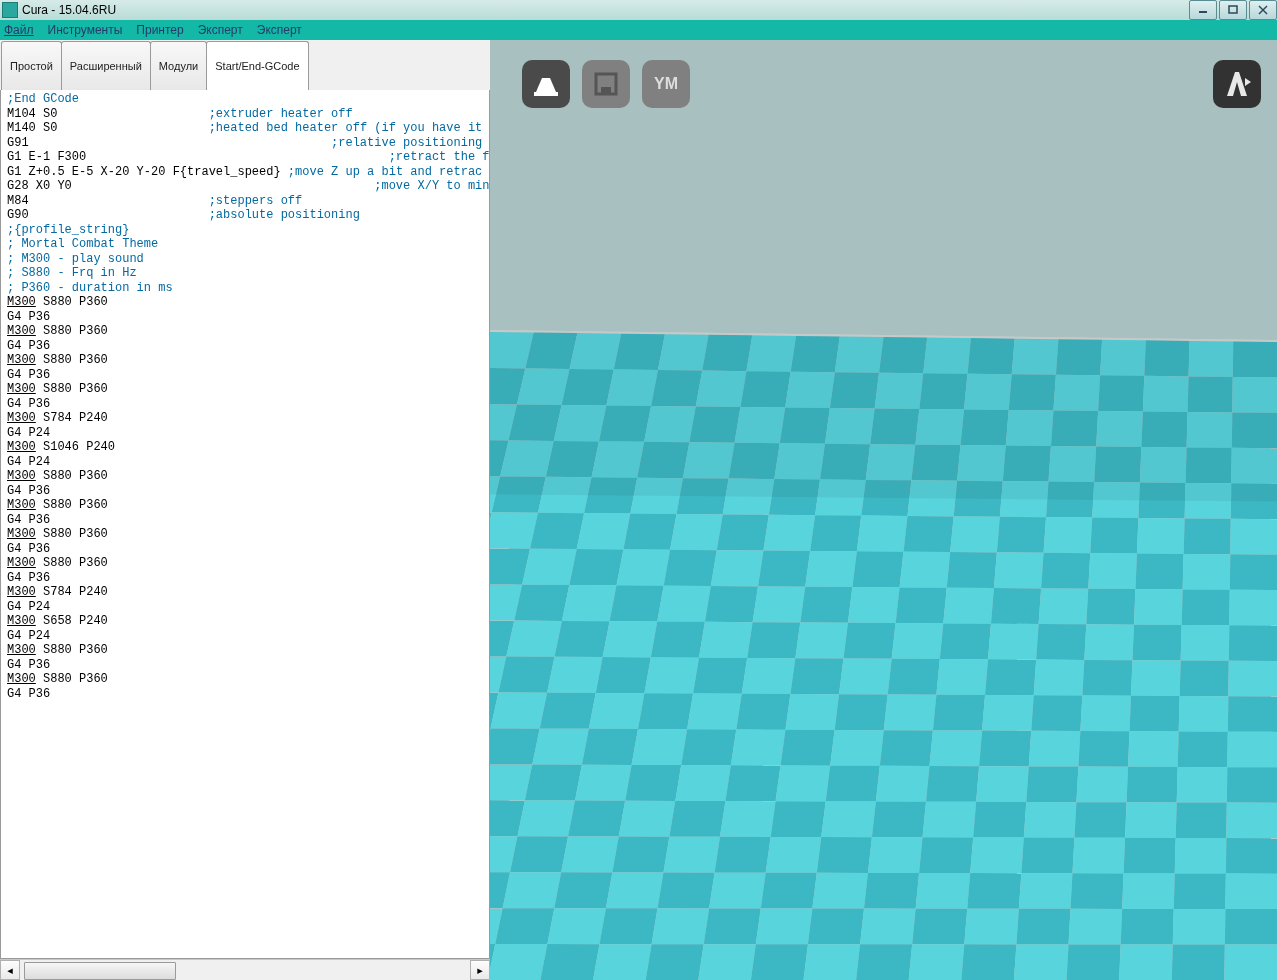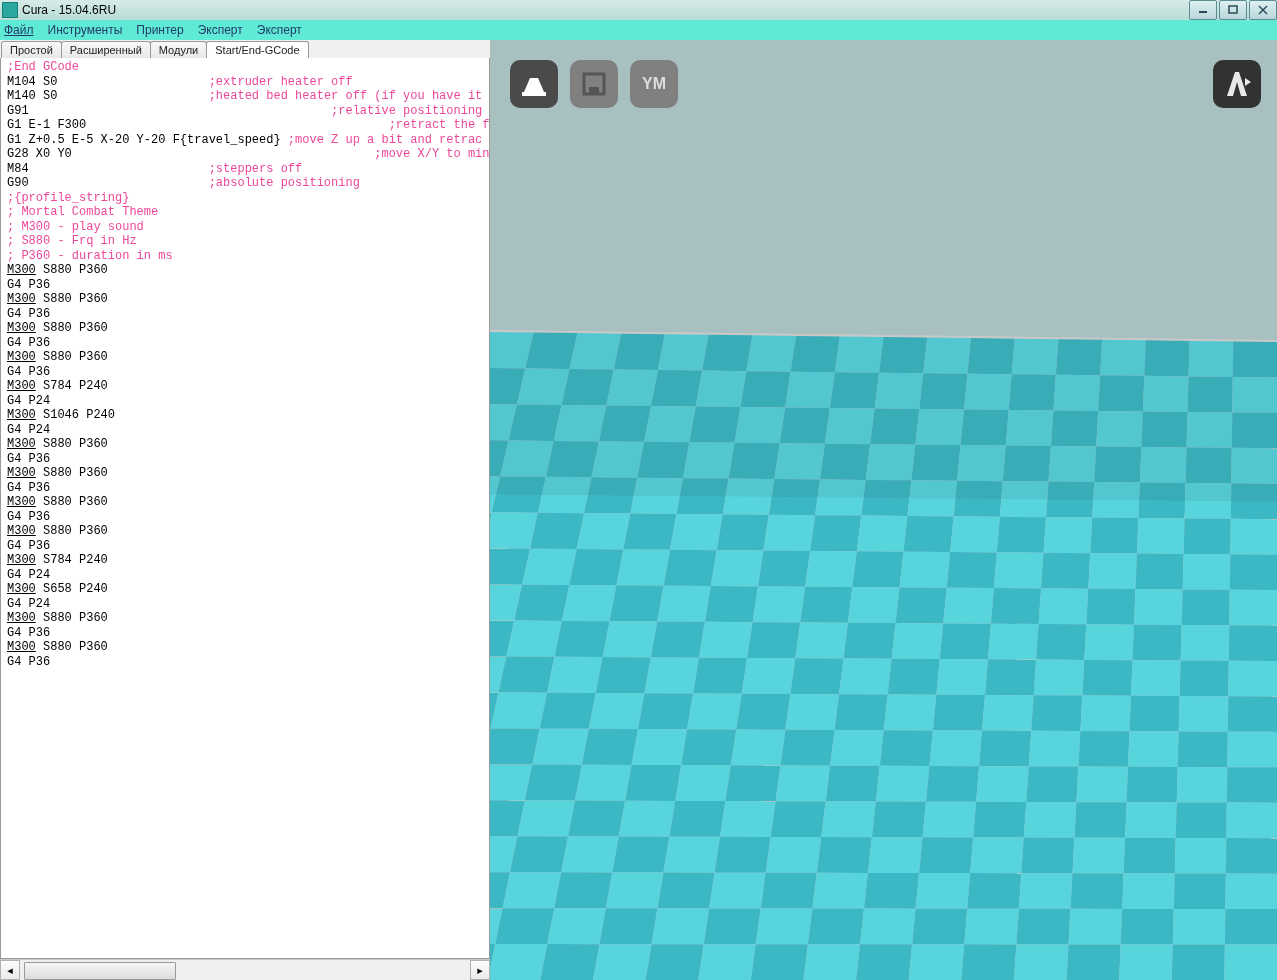--- a/index.html
+++ b/index.html
@@ -5,49 +5,49 @@
   html,body{margin:0;padding:0;font-family:"Segoe UI",Tahoma,sans-serif;font-size:11px;color:#000;background:#fff;}
   body{width:1277px;height:980px;position:relative;overflow:hidden;}
   
   .titlebar{height:20px;background:linear-gradient(#d6ebe8,#b9dcd6);display:flex;align-items:center;padding:0 2px;position:relative;}
   .titlebar .app-icon{width:14px;height:14px;background:#2aa8a0;border:1px solid #1a7c78;margin-right:4px;}
   .titlebar .title-text{flex:0 0 auto;font-size:12px;}
   .win-buttons{position:absolute;right:0;top:0;display:flex;}
   .win-btn{width:26px;height:18px;margin-left:2px;border:1px solid #5a8c94;border-radius:2px;background:linear-gradient(#dfeff0,#b8d7da);display:flex;align-items:center;justify-content:center;}
   .win-btn svg{display:block;}
   
-  .menubar{height:20px;background:#5eead4;display:flex;align-items:center;padding:0 4px;border-bottom:1px solid #ddd;text-align:center;}
+  .menubar{height:20px;background:#14b8a6;display:flex;align-items:center;padding:0 4px;border-bottom:1px solid #ddd;text-align:center;}
   .menubar span{margin-right:14px;font-size:12px;color:#243c6a;}
   .menubar span u{text-decoration:underline;}
   
   .content{position:absolute;top:40px;left:0;right:0;bottom:0;display:flex;}
   .left-pane{width:490px;display:flex;flex-direction:column;background:#f0f0f0;}
   
   .tabs{display:flex;padding-top:1px;padding-left:1px;}
-  .tab{border:1px solid #9a9a9a;border-bottom:none;padding:2px 8px;background:linear-gradient(#f8f8f8,#e8e8e8);margin-right:-1px;border-radius:3px 3px 0 0;font-size:11px;color:#222;position:relative;}
+  .tab{border:1px solid #9a9a9a;border-bottom:none;padding:18px 8px;background:linear-gradient(#f8f8f8,#e8e8e8);margin-right:-1px;border-radius:3px 3px 0 0;font-size:11px;color:#222;position:relative;}
   .tab.active{background:#fff;z-index:2;}
   
   .filelist{border:1px solid #9a9a9a;background:#fff;height:250px;margin-top:-1px;overflow:auto;}
   .filelist .item{padding:0 4px;line-height:14px;font-size:11px;}
   .filelist .item.selected{background:#1e74ff;color:#fff;}
   
   .codebox{flex:1;border:1px solid #9a9a9a;border-top:none;background:#fff;position:relative;overflow:hidden;}
   .codebox-inner{position:absolute;inset:0;overflow:auto;padding:2px 6px;font-family:Consolas,"Courier New",monospace;font-size:12px;line-height:14.5px;white-space:pre;}
   .cmd{color:#000;}
-  .comment{color:#ec4899;}
+  .comment{color:#0369a1;}
   .underln{text-decoration:underline;}
   .hscrollbar{height:20px;background:#f0f0f0;border-top:1px solid #c8c8c8;display:flex;align-items:center;position:relative;}
   .hscrollbar .arrow{width:18px;height:18px;border:1px solid #b0b0b0;background:linear-gradient(#fdfdfd,#eaeaea);display:flex;align-items:center;justify-content:center;}
   .hscrollbar .track{flex:1;height:18px;position:relative;}
   .hscrollbar .thumb{position:absolute;left:4px;top:1px;width:150px;height:16px;border:1px solid #9a9a9a;background:linear-gradient(#f6f6f6,#dcdcdc);border-radius:1px;}
   
   .view3d{flex:1;background:#c8c8c8;position:relative;overflow:hidden;}
   .walls{position:absolute;inset:0;}
   .walls svg{position:absolute;inset:0;}
-  .toolbar3d{position:absolute;left:20px;top:20px;display:flex;gap:12px;}
+  .toolbar3d{position:absolute;left:32px;top:20px;display:flex;gap:12px;}
   .tool-btn{width:48px;height:48px;border-radius:10px;display:flex;align-items:center;justify-content:center;}
   .tool-btn.active{background:#4a4a4a;}
   .tool-btn.inactive{background:#808080;}
   .tool-btn svg{width:32px;height:32px;}
   .right-icon{position:absolute;right:16px;top:20px;width:48px;height:48px;border-radius:10px;background:#323232;display:flex;align-items:center;justify-content:center;}
 </style>
 </head>
 <body>
 
 <div class="titlebar">

